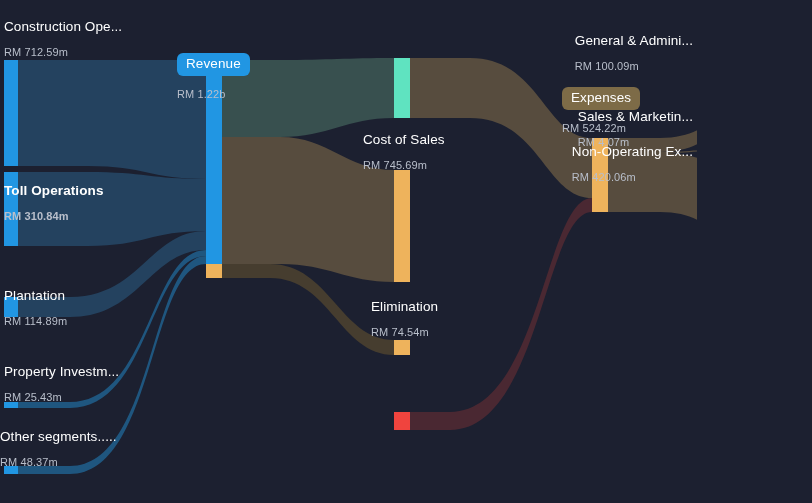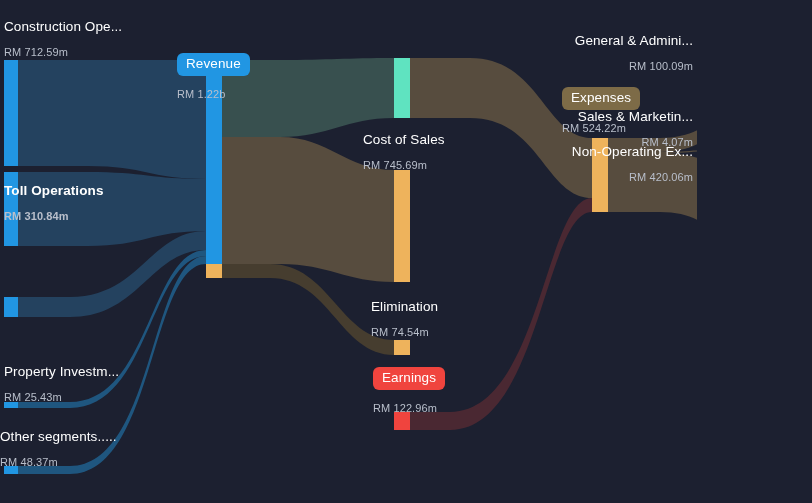--- a/index.html
+++ b/index.html
@@ -35,21 +35,20 @@
     letter-spacing: 0.1px;
   }
   .lbl-value {
     display: block;
     font-size: 11px;
     color: #b9bfcb;
     margin-top: 13px;
     letter-spacing: 0.1px;
   }
   .lbl-right {
-    text-align: right;
   }
   .badge {
     display: inline-block;
     font-size: 13.5px;
     color: #ffffff;
     border-radius: 6px;
     padding: 4px 9px 5px 9px;
     letter-spacing: 0.1px;
   }
   .badge-revenue { background: #2196e3; }
@@ -120,20 +119,24 @@
   <div class="label-group" style="left:4px; top:20px;">
     <span class="lbl-name">Construction Ope...</span>
     <span class="lbl-value">RM 712.59m</span>
   </div>
 
   <div class="label-group" style="left:4px; top:184px;font-weight:bold;">
     <span class="lbl-name">Toll Operations</span>
     <span class="lbl-value">RM 310.84m</span>
   </div>
 
+  <div class="label-group" style="left:4px; top:289px;">
+    <span class="lbl-name">Plantation</span>
+    <span class="lbl-value">RM 114.89m</span>
+  </div>
 
   <div class="label-group" style="left:4px; top:365px;">
     <span class="lbl-name">Property Investm...</span>
     <span class="lbl-value">RM 25.43m</span>
   </div>
 
   <div class="label-group" style="left:0; top:430px;">
     <span class="lbl-name">Other segments.....</span>
     <span class="lbl-value">RM 48.37m</span>
   </div>
@@ -149,26 +152,20 @@
   <div class="label-group" style="left:363px; top:133px;">
     <span class="lbl-name">Cost of Sales</span>
     <span class="lbl-value">RM 745.69m</span>
   </div>
 
   <div class="label-group" style="left:371px; top:300px;">
     <span class="lbl-name">Elimination</span>
     <span class="lbl-value">RM 74.54m</span>
   </div>
 
-  <div class="label-group" style="left:373px; top:367px;">
-    <span class="badge-wrap">
-      <span class="badge badge-earnings">Earnings</span>
-    </span>
-    <span class="lbl-value">RM 122.96m</span>
-  </div>
 
   <div class="label-group" style="left:562px; top:87px;">
     <span class="badge-wrap">
       <span class="badge badge-expenses">Expenses</span>
     </span>
     <span class="lbl-value">RM 524.22m</span>
   </div>
 
   <div class="label-group lbl-right" style="right:4px; top:34px;">
     <span class="lbl-name">General &amp; Admini...</span>

